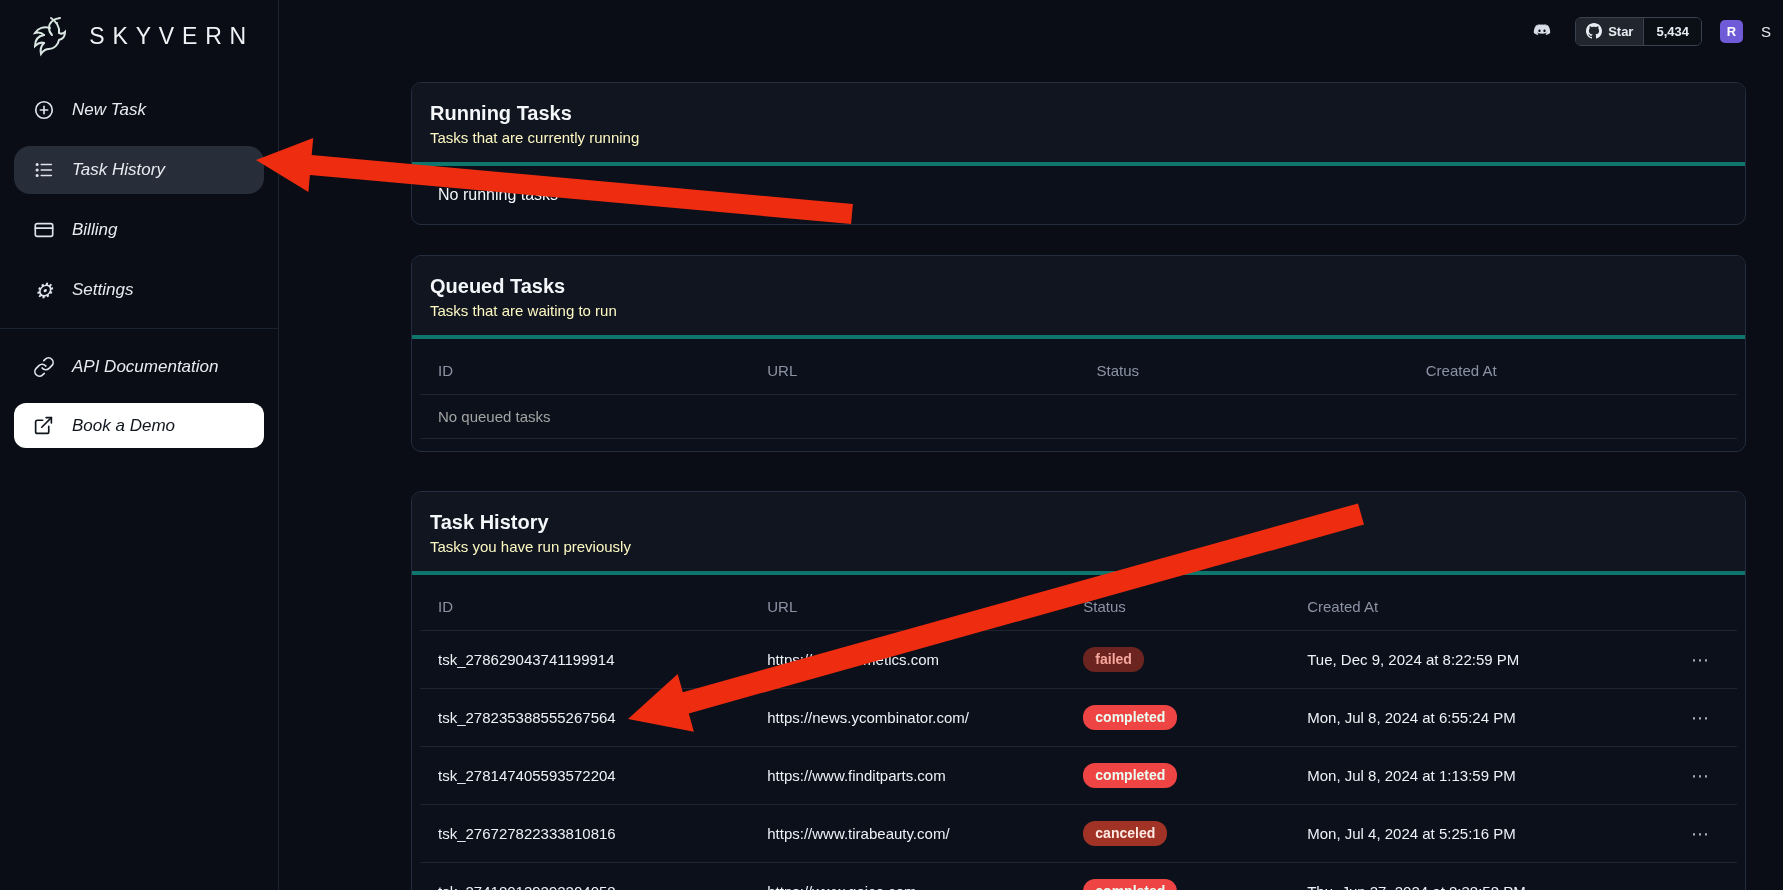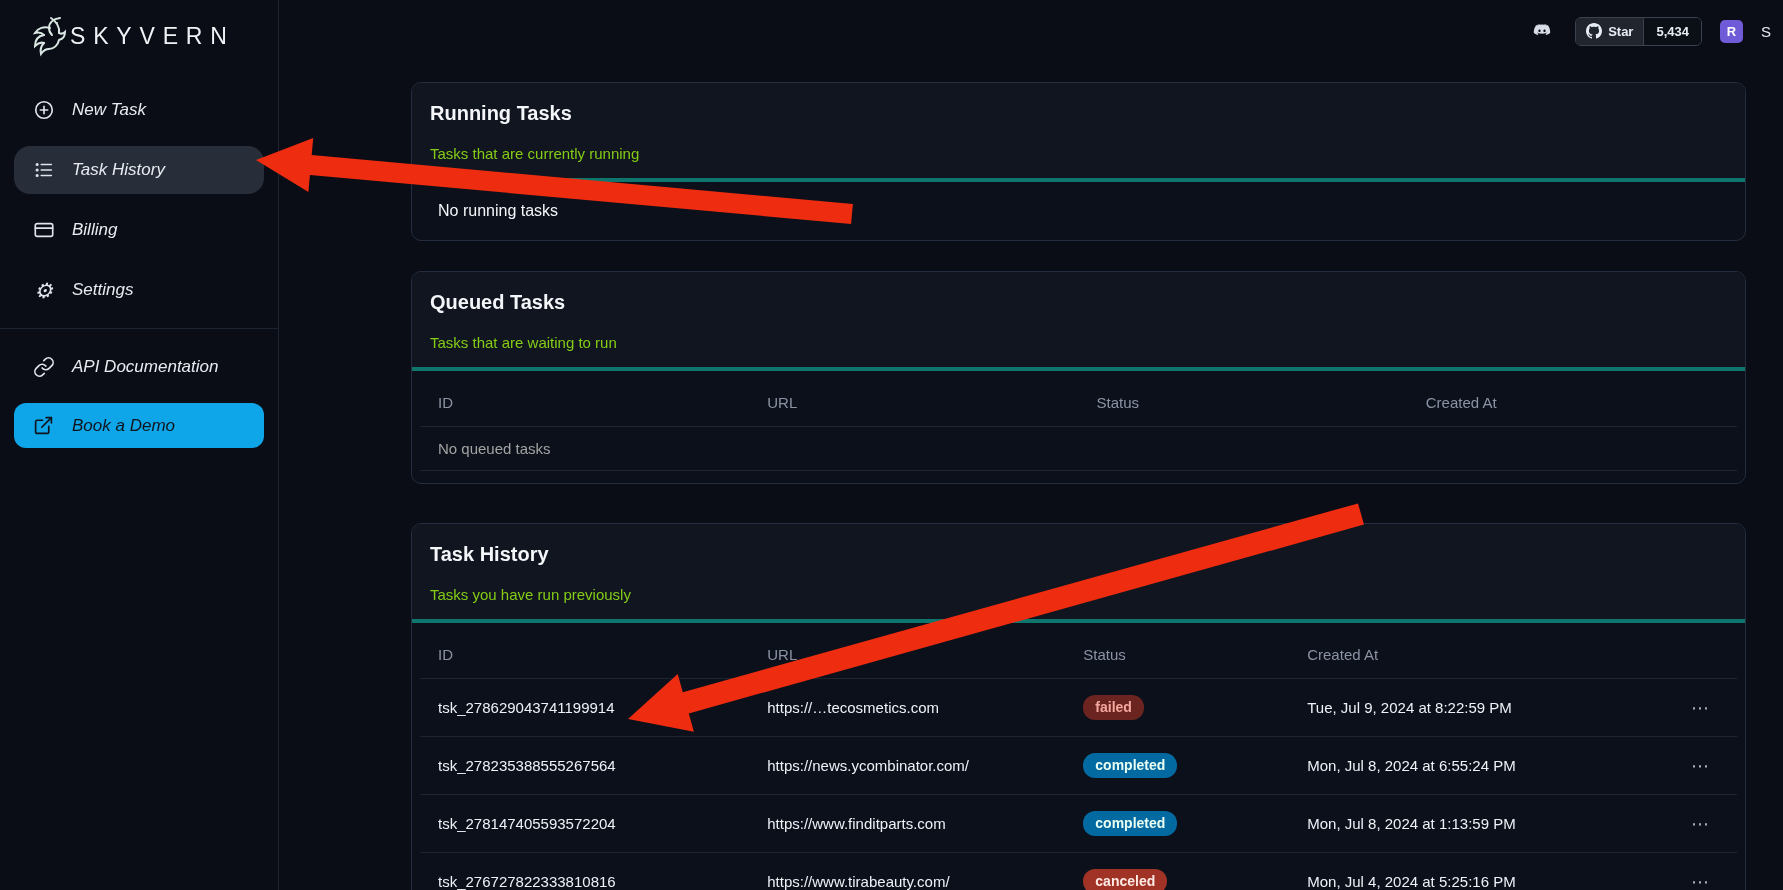--- a/index.html
+++ b/index.html
@@ -9,33 +9,33 @@
     color:#f1f5f9;
     font-family:"Liberation Sans", sans-serif;
     position:relative;
   }
 
   
   .sidebar {
     position:absolute; left:0; top:0; bottom:0; width:279px;
     border-right:1px solid #1d2430; background:#0a0d15;
   }
-  .logo-row { display:flex; align-items:center; padding:10px 24px 0 24px; height:62px; }
+  .logo-row { display:flex; align-items:center; padding:10px 24px 0 24px; height:62px;justify-content:space-between; }
   .logo-text { font-size:23px; letter-spacing:0.34em; font-weight:500; color:#eef2f5; }
   .nav { padding:24px 0 0 0;font-style:italic; }
   .nav-item {
     margin:0 14px 12px 14px; height:48px; border-radius:16px;
     display:flex; align-items:center; gap:17px; padding:0 18px;
     font-size:17px; color:#e8ebf0; cursor:pointer;
   }
   .nav-item.active { background:#272d39; }
   .nav-item .ico { width:23px; height:23px; display:flex; align-items:center; justify-content:center; color:#dfe4ec; }
   .divider { border-top:1px solid #1c2330; margin:14px 0; }
   .nav-item.demo {
-    background:#0ea5e9; color:#10151d; font-weight:500; border-radius:12px; height:45px;
+    background:#ffffff; color:#10151d; font-weight:500; border-radius:12px; height:45px;
   }
   .nav-item.demo .ico { color:#10151d; }
   .gear-glyph { font-size:21px; line-height:1; }
 
   
   .main { position:absolute; left:279px; right:0; top:0; bottom:0; }
   .topbar {
     height:62px; display:flex; align-items:center; justify-content:flex-end;
     gap:18px; padding-right:12px;
   }
@@ -56,36 +56,36 @@
   }
   .user-clip { font-size:15px; color:#e8ebf0; white-space:nowrap; }
 
   
   .content { margin:20px 37px 0 132px; }
   .card {
     border:1px solid #242e3e; border-radius:10px; background:#0b101a; overflow:hidden;
   }
   .card-header { background:#10151f; border-bottom:4px solid #0f766e; padding:19px 18px 16px 18px; }
   .card-title { font-size:20px; font-weight:700; color:#f4f6f9; }
-  .card-sub { font-size:15px; color:#84cc16; margin-top:20px; }
+  .card-sub { font-size:15px; color:#fef9c3; margin-top:4px; }
   .card-body-empty { padding:20px 26px; font-size:16px; color:#f4f6f9; }
   .table-wrap { padding:6px 8px 12px 8px; }
   table { width:100%; border-collapse:collapse; }
   th {
     text-align:left; font-weight:400; font-size:15px; color:#8b93a5;
     padding:17px 18px 15px 18px; border-bottom:1px solid #1d2531;
   }
   td { font-size:15px; color:#eef2f7; padding:16px 18px; border-bottom:1px solid #1d2531; }
   tr.data-row { cursor:pointer; }
   td.empty-cell { color:#a3a3a3; padding:13px 18px; }
   .badge {
     display:inline-block; padding:3px 12px; border-radius:12px;
     font-size:14px; font-weight:700; line-height:19px;
   }
-  .badge-completed { background:#0369a1; color:#eafff3; }
+  .badge-completed { background:#ef4444; color:#eafff3; }
   .badge-failed { background:#6b241f; color:#f5a79d; }
   .badge-canceled { background:#a03325; color:#ffe9e4; }
   .dots { color:#aab2c0; font-size:18px; letter-spacing:2px; cursor:pointer; }
   td.actions { text-align:right; padding-right:26px; }
 
   .mt-queued { margin-top:30px; }
   .mt-history { margin-top:39px; }
 
   
   .arrows { position:absolute; left:0; top:0; pointer-events:none; z-index:50; }
@@ -258,21 +258,21 @@
               <th>Status</th>
               <th>Created At</th>
               <th></th>
             </tr>
           </thead>
           <tbody>
             <tr class="data-row">
               <td>tsk_278629043741199914</td>
               <td>https://…tecosmetics.com</td>
               <td><span class="badge badge-failed">failed</span></td>
-              <td>Tue, Jul 9, 2024 at 8:22:59 PM</td>
+              <td>Tue, Dec 9, 2024 at 8:22:59 PM</td>
               <td class="actions"><span class="dots">⋯</span></td>
             </tr>
             <tr class="data-row">
               <td>tsk_278235388555267564</td>
               <td>https://news.ycombinator.com/</td>
               <td><span class="badge badge-completed">completed</span></td>
               <td>Mon, Jul 8, 2024 at 6:55:24 PM</td>
               <td class="actions"><span class="dots">⋯</span></td>
             </tr>
             <tr class="data-row">

